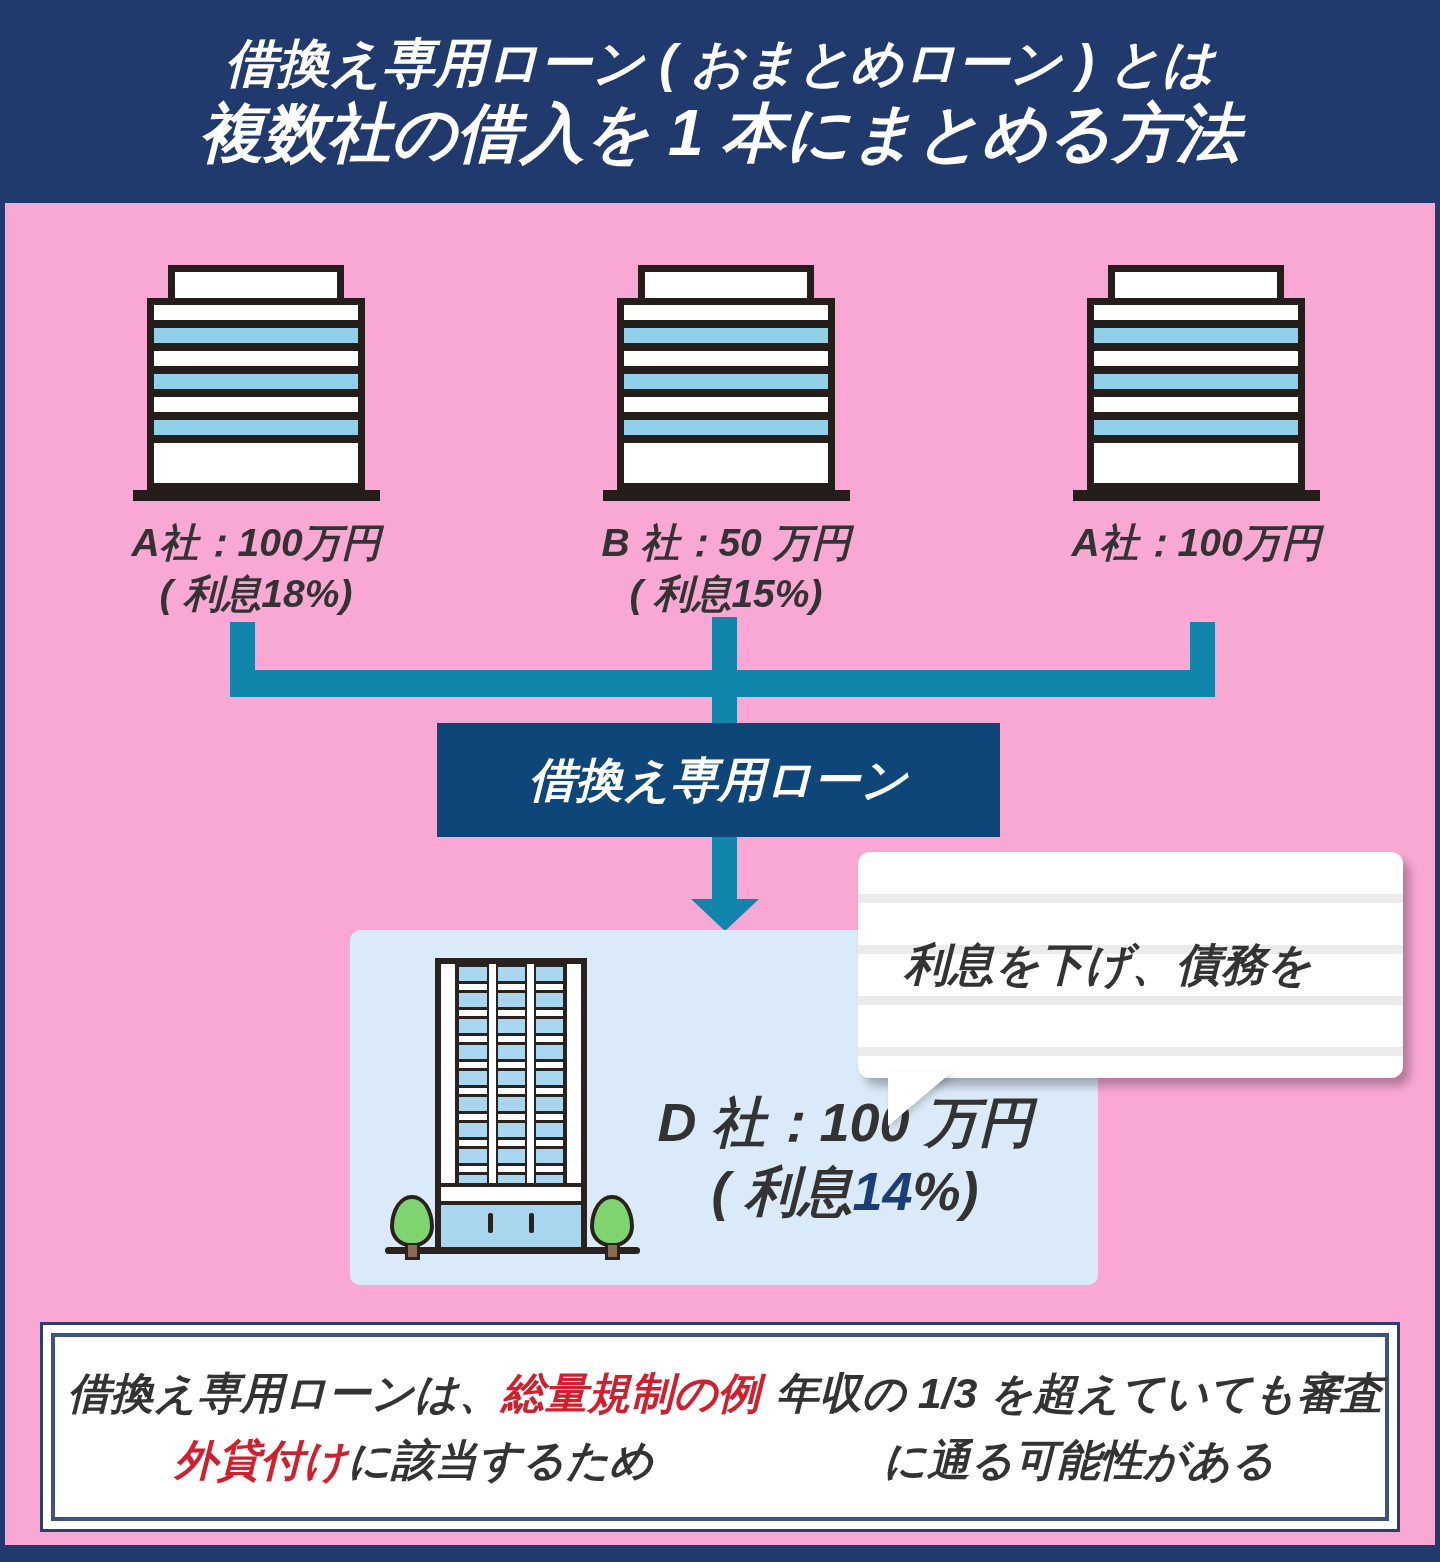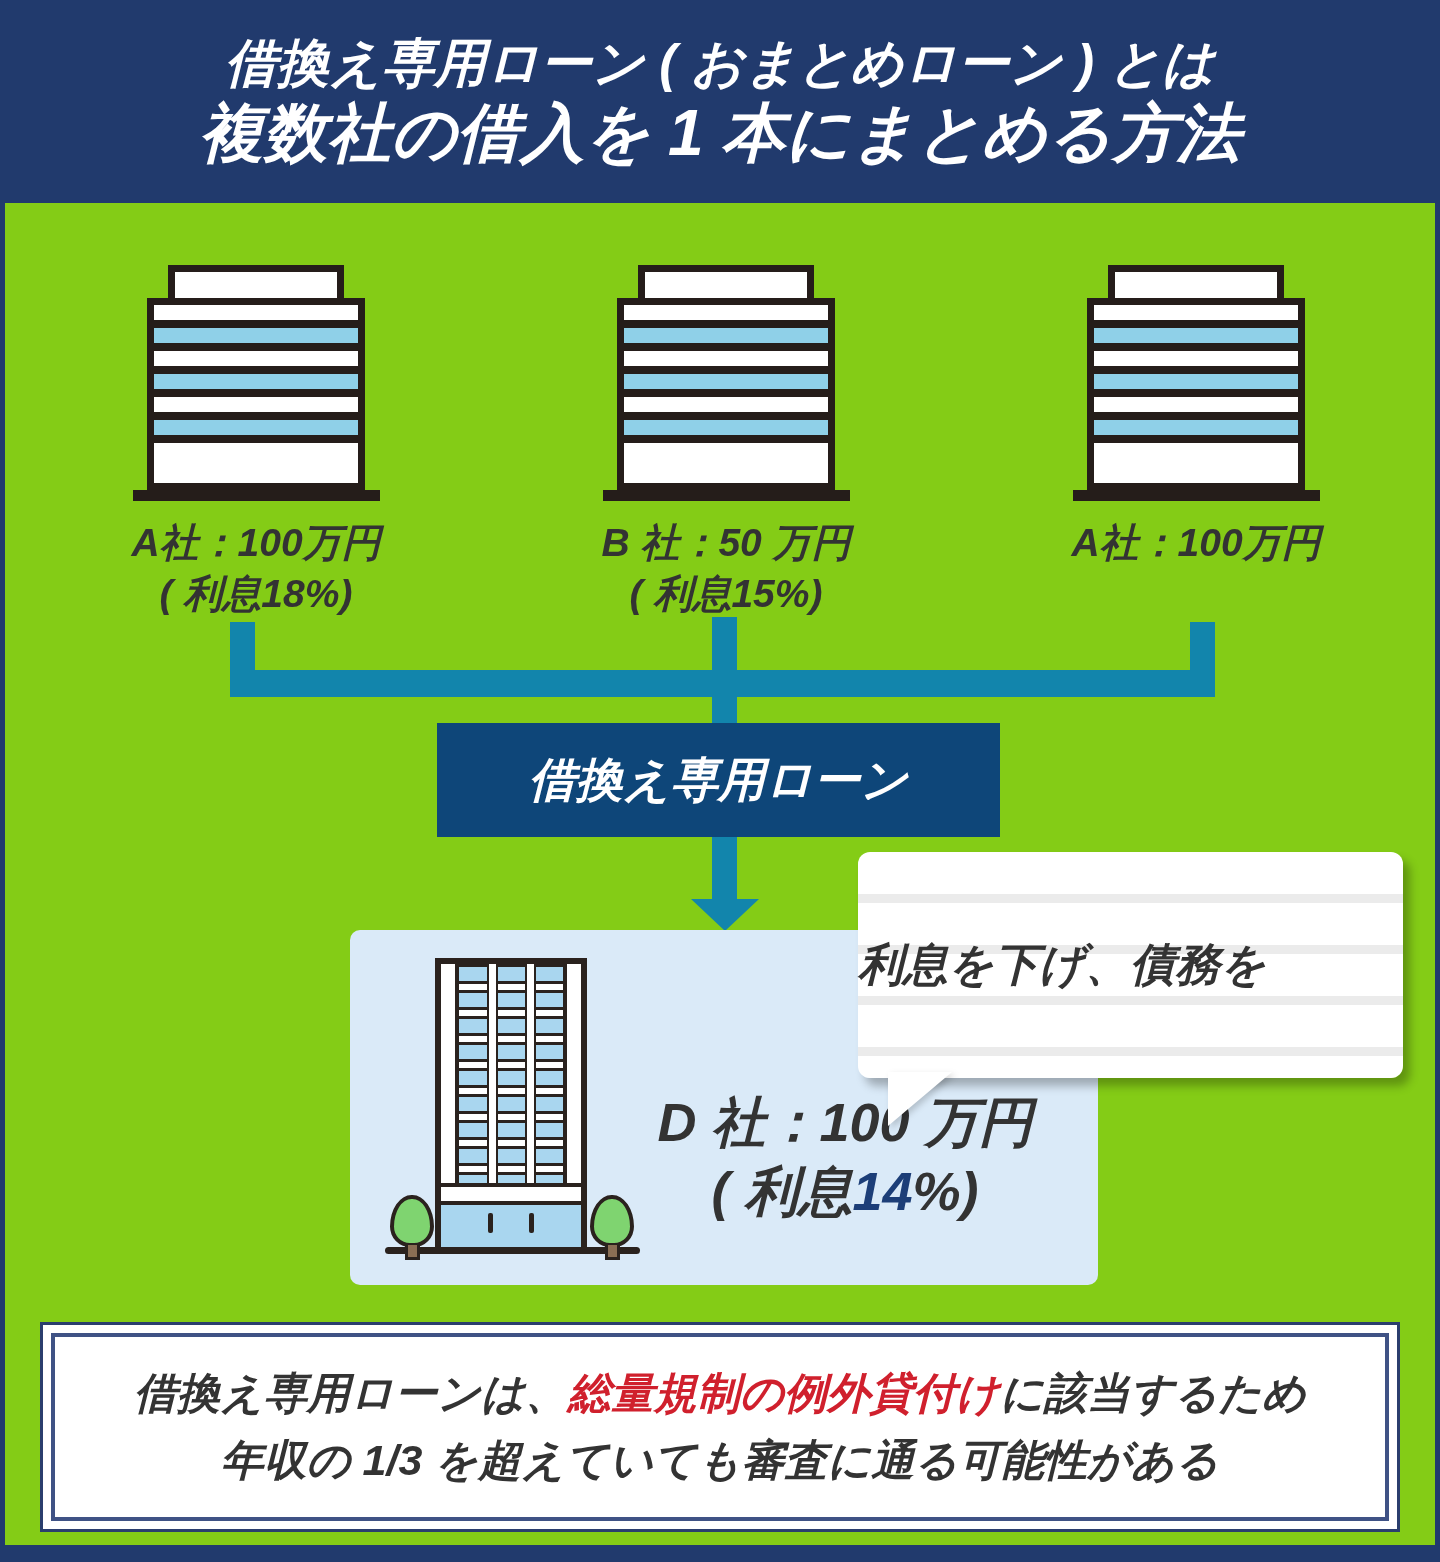--- a/index.html
+++ b/index.html
@@ -14,21 +14,21 @@
   .header{
     position:absolute; left:0; top:0; width:1440px; height:203px;
     display:flex; flex-direction:column; justify-content:center; align-items:center;
     gap:6px; color:#ffffff; font-weight:bold; text-align:center;
   }
   .header .l1{font-size:52px; line-height:1.1;}
   .header .l2{font-size:64px; line-height:1.1;}
   
   .card{
     position:absolute; left:5px; top:203px; width:1430px; height:1342px;
-    background:#84cc16;
+    background:#f9a8d4;
   }
   
   .lender{position:absolute; width:300px; display:flex; flex-direction:column; align-items:center;}
   .lender.p1{left:101px; top:62px;}
   .lender.p2{left:571px; top:62px;}
   .lender.p3{left:1041px; top:62px;}
   .bldg-pent{
     width:162px; height:28px; border:7px solid #251d1a; background:#ffffff;
     margin-bottom:-9px;
   }
@@ -100,42 +100,42 @@
     width:36px; height:44px; background:#7fd470; border:4px solid #2a221e;
     border-radius:50% 50% 46% 46% / 62% 62% 40% 40%;
   }
   .trunk{width:9px; height:12px; background:#8a6e54; border:3px solid #2a221e; border-top:none; margin-top:-2px;}
   
   .bubble{
     position:absolute; left:853px; top:649px; width:545px; height:226px;
     background:repeating-linear-gradient(180deg, #ffffff 0 42px, #ebebeb 42px 51px);
     border-radius:12px; box-shadow:7px 8px 10px rgba(0,0,0,0.28);
     display:flex; flex-direction:column; justify-content:center;
-    box-sizing:border-box; z-index:3;
+    padding-left:46px; box-sizing:border-box; z-index:3;
   }
   .bubble .btxt{font-size:45px; font-weight:bold; color:#333333; line-height:1.5;}
   .bubble-tail{
     position:absolute; left:883px; top:869px; width:0; height:0; z-index:3;
     border-top:54px solid #ffffff; border-right:64px solid transparent;
     filter:drop-shadow(3px 3px 3px rgba(0,0,0,0.18));
   }
   
   .result-text{
     position:absolute; left:560px; top:885px; width:560px; z-index:2;
     text-align:center; color:#333333; font-weight:bold; font-size:54px; line-height:1.28;
   }
   .rate14{color:#1c3e78;}
   
   .notebox{
     position:absolute; left:35px; top:1119px; width:1360px; height:210px;
     border:3px solid #2b3e6e; background:#ffffff; padding:8px; box-sizing:border-box;
   }
   .notebox-inner{
     width:100%; height:100%; border:4px solid #3f5285; box-sizing:border-box;
-    display:flex; flex-direction:column; justify-content:center; align-items:center;
+    display:flex; flex-direction:row; justify-content:center; align-items:center;
     text-align:center; color:#333333; font-weight:bold; font-size:43px; line-height:1.55;
   }
   .note-red{color:#d0202d;}
 </style>
 </head>
 <body>
 
 <div class="canvas">
 
   <div class="header">

